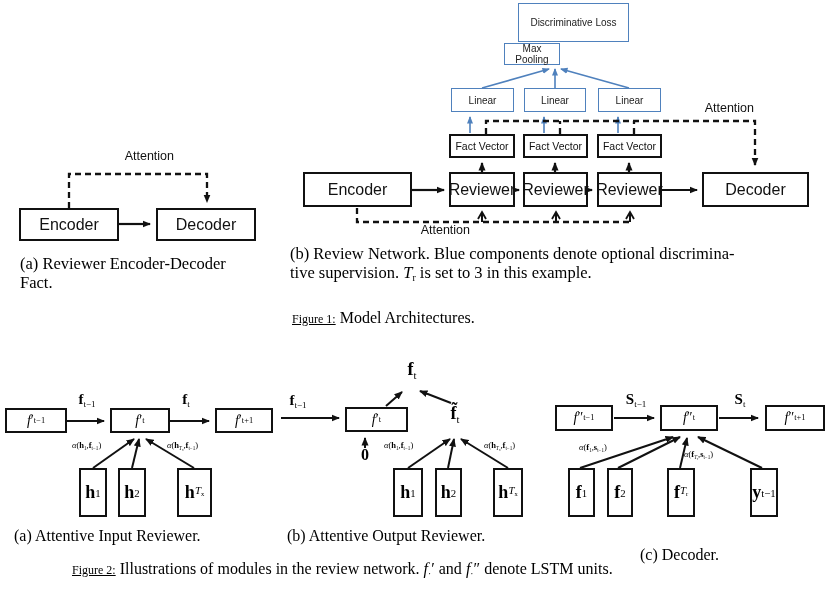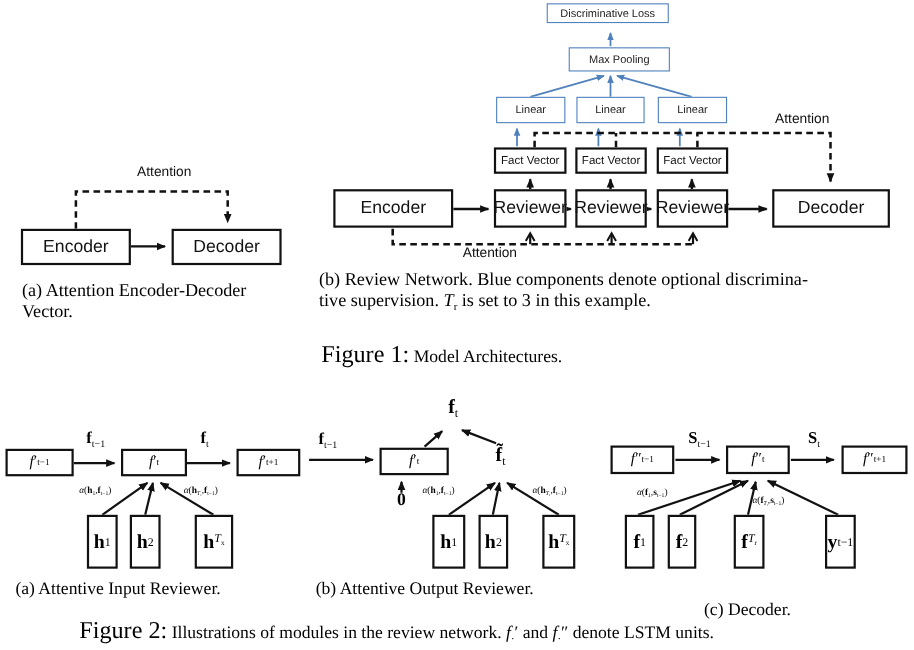--- a/index.html
+++ b/index.html
@@ -19,21 +19,21 @@
   .mlabel{font-family:"Liberation Serif",serif;font-size:15px;text-align:center;line-height:1;}
   .big{font-size:18px;}
   .alpha{font-family:"Liberation Serif",serif;font-size:8.5px;white-space:nowrap;line-height:1;}
   sub{font-size:60%;vertical-align:-0.35em;line-height:0;}
   
   .sanslbl{font-family:"Liberation Sans",sans-serif;font-size:12.5px;color:#111;text-align:right;line-height:1;}
   
   .cap{font-size:16.5px;line-height:1.18;white-space:nowrap;}
   .cap2{font-size:16px;white-space:nowrap;}
   .figcap{white-space:nowrap;}
-  .figlabel{font-size:22px;}
+  .figlabel{font-size:12px;text-decoration:underline;}
   .figtext{font-size:16px;text-align:right;}
 </style>
 </head>
 <body>
 
 <div class="stage">
 
   <svg class="wires" width="831" height="591">
     <defs>
       <marker id="ab" markerWidth="9" markerHeight="8" refX="7.5" refY="4" orient="auto" markerUnits="userSpaceOnUse">
@@ -100,26 +100,26 @@
       <path d="M618,468 L680,437"></path>
       <path d="M680,468 L687,438"></path>
       <path d="M762,468 L698,437"></path>
     </g>
   </svg>
 
   <div class="abs sanslbl" style="left:98px;top:150px;width:76px">Attention</div>
   <div class="abs bx" style="left:19px;top:208px;width:100px;height:33px">Encoder</div>
   <div class="abs bx" style="left:156px;top:208px;width:100px;height:33px">Decoder</div>
   <div class="abs cap" style="left:20px;top:254px">
-    <span>(a) Attention Encoder-Decoder</span><br>
-    <span>Vector.</span>
-  </div>
-
-  <div class="abs bxb" style="left:497px;top:3px;width:111px;height:18px">Discriminative Loss</div>
-  <div class="abs bxb" style="left:517px;top:43px;width:92px;height:22px">Max Pooling</div>
+    <span>(a) Reviewer Encoder-Decoder</span><br>
+    <span>Fact.</span>
+  </div>
+
+  <div class="abs bxb" style="left:518px;top:3px;width:111px;height:39px">Discriminative Loss</div>
+  <div class="abs bxb" style="left:504px;top:43px;width:56px;height:22px">Max Pooling</div>
   <div class="abs bxb" style="left:451px;top:88px;width:63px;height:24px">Linear</div>
   <div class="abs bxb" style="left:524px;top:88px;width:62px;height:24px">Linear</div>
   <div class="abs bxb" style="left:598px;top:88px;width:63px;height:24px">Linear</div>
   <div class="abs sanslbl" style="left:692px;top:102px;width:62px">Attention</div>
   <div class="abs bx small" style="left:449px;top:134px;width:66px;height:24px">Fact Vector</div>
   <div class="abs bx small" style="left:523px;top:134px;width:65px;height:24px">Fact Vector</div>
   <div class="abs bx small" style="left:597px;top:134px;width:65px;height:24px">Fact Vector</div>
   <div class="abs bx" style="left:303px;top:172px;width:109px;height:35px">Encoder</div>
   <div class="abs bx" style="left:449px;top:172px;width:66px;height:35px">Reviewer</div>
   <div class="abs bx" style="left:523px;top:172px;width:65px;height:35px">Reviewer</div>

